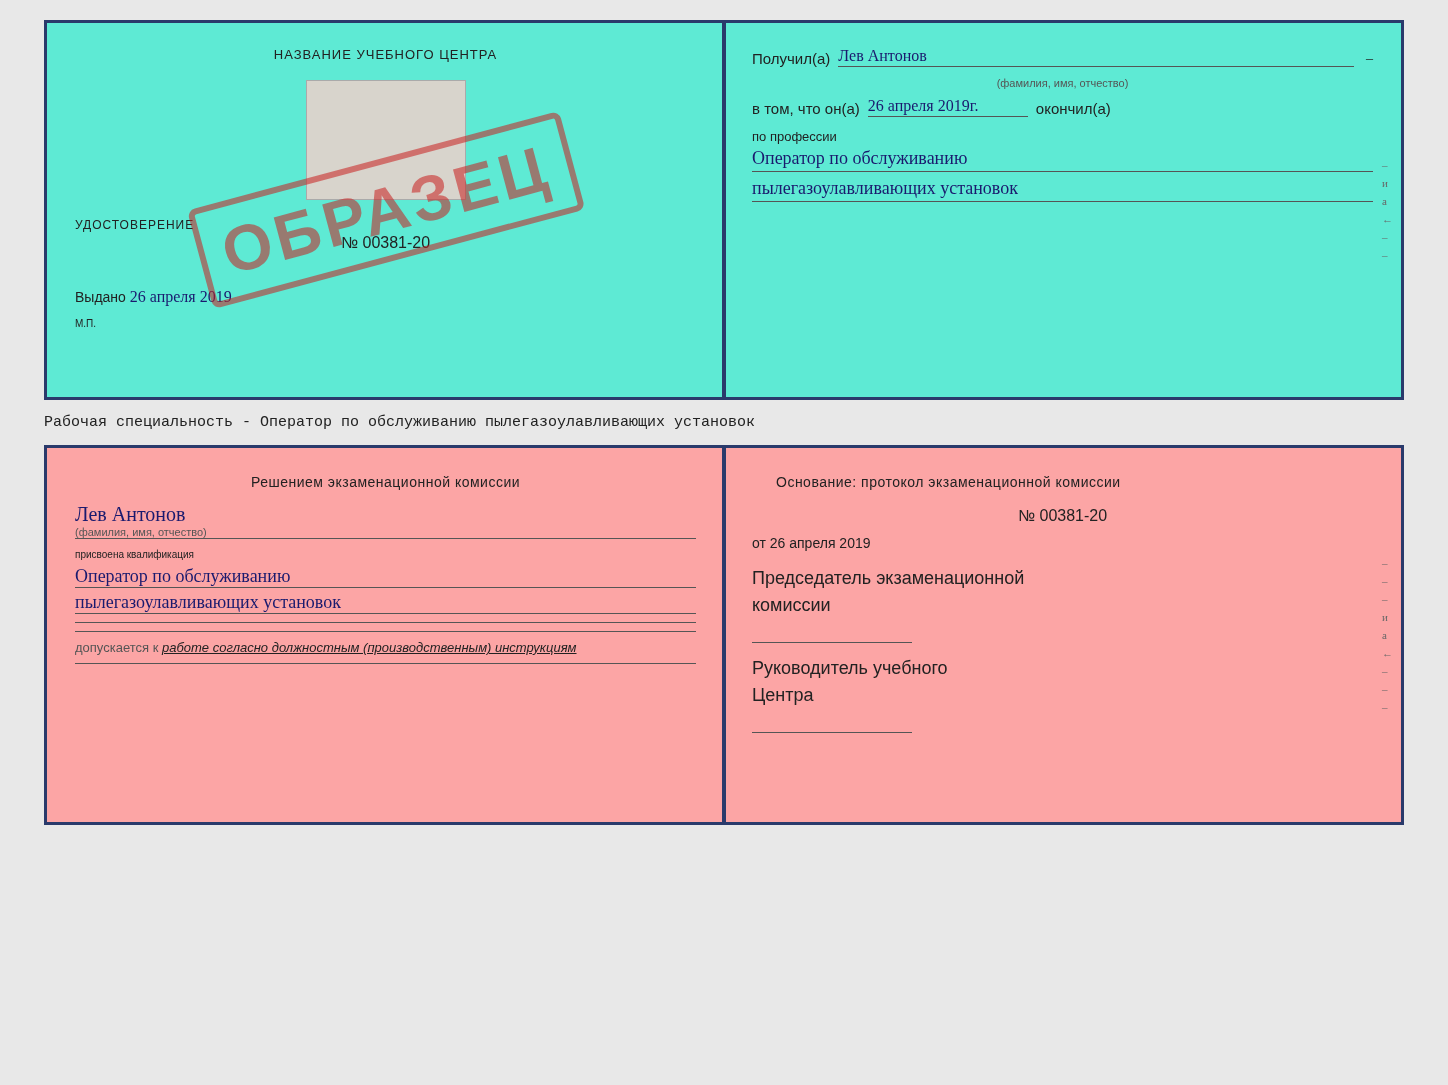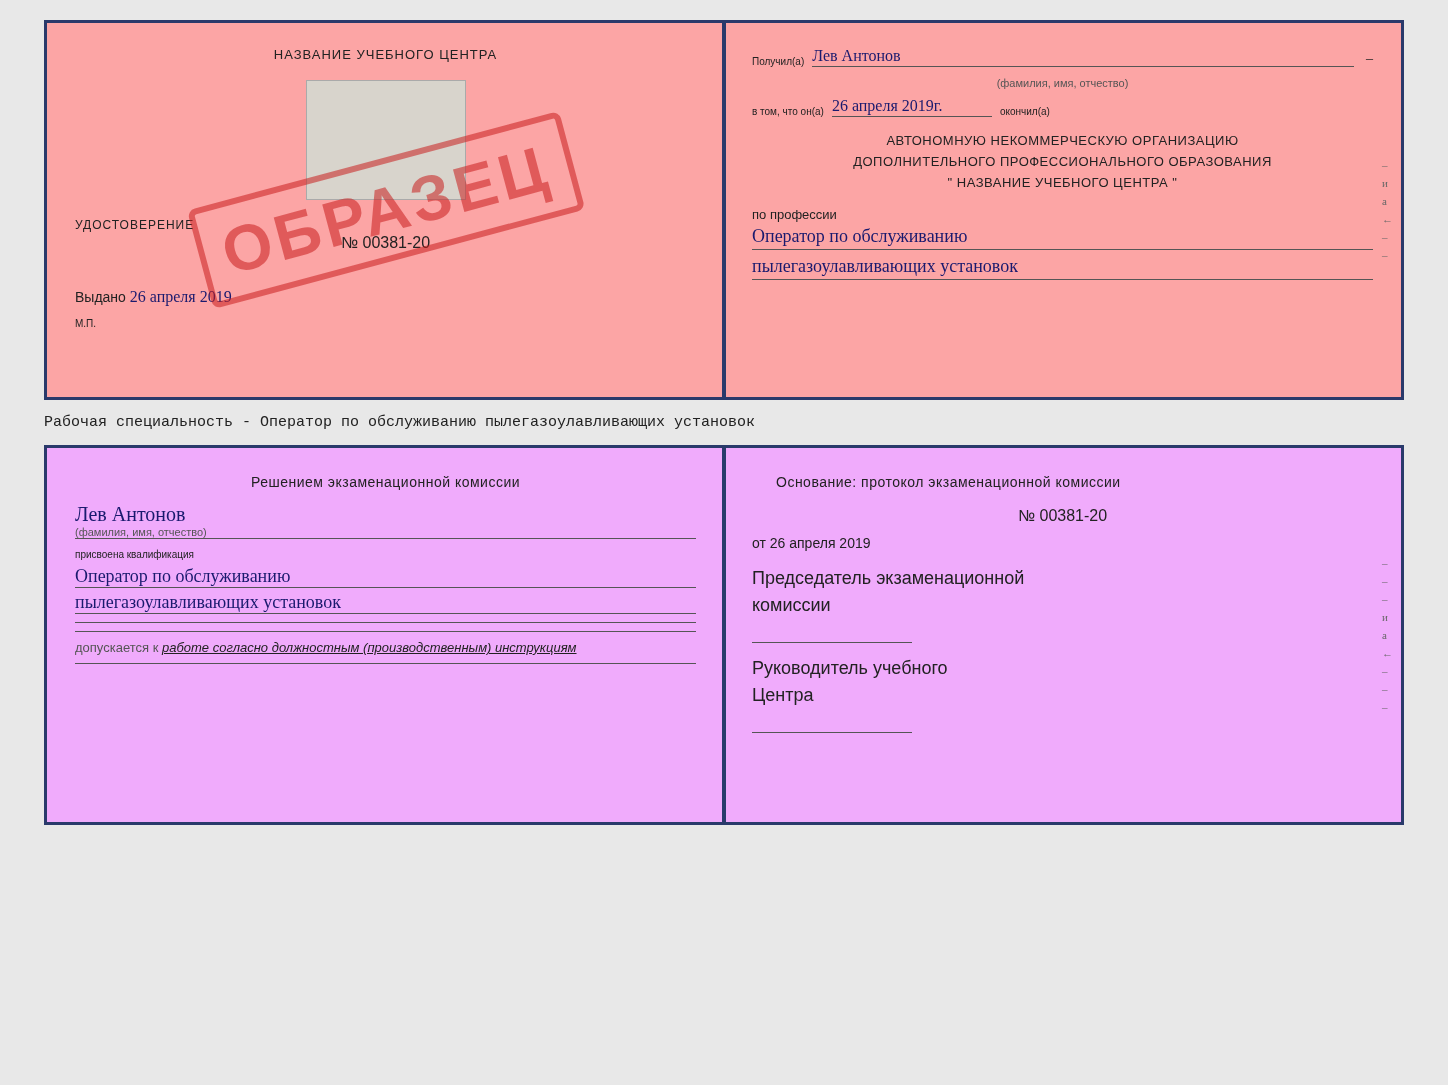--- a/index.html
+++ b/index.html
@@ -19,21 +19,21 @@
       width: 1360px;
       display: flex;
       flex-direction: column;
       gap: 12px;
     }
 
     
     .cert-book {
       display: flex;
       width: 100%;
-      background: #fca5a5;
+      background: #5eead4;
       border: 3px solid #2a3a6b;
       position: relative;
       min-height: 380px;
     }
 
     .cert-book::after {
       content: '';
       position: absolute;
       left: 50%;
       top: 0;
@@ -126,21 +126,21 @@
 
     
     .right-line {
       display: flex;
       align-items: flex-end;
       gap: 8px;
       margin-bottom: 10px;
     }
 
     .right-label {
-      font-size: 10px;
+      font-size: 15px;
       font-family: Arial, sans-serif;
       color: #222;
       white-space: nowrap;
     }
 
     .right-value {
       font-size: 16px;
       font-family: 'Segoe Script', 'Comic Sans MS', cursive;
       color: #1a1a6e;
       border-bottom: 1px solid #555;
@@ -212,21 +212,21 @@
       font-size: 15px;
       font-family: Liberation Mono, monospace;
       color: #222;
       padding: 2px 0;
     }
 
     
     .qual-book {
       display: flex;
       width: 100%;
-      background: #f0abfc;
+      background: #fca5a5;
       border: 3px solid #2a3a6b;
       position: relative;
       min-height: 380px;
     }
 
     .qual-book::after {
       content: '';
       position: absolute;
       left: 50%;
       top: 0;
@@ -392,25 +392,20 @@
       <div style="text-align:center; margin-bottom:8px;">
         <span class="right-sublabel">(фамилия, имя, отчество)</span>
       </div>
 
       <div class="right-line">
         <span class="right-label">в том, что он(а)</span>
         <span class="right-value" style="flex:0; min-width:160px;">26 апреля 2019г.</span>
         <span class="right-label">окончил(а)</span>
       </div>
 
-      <div class="right-block">
-        <div class="right-block-text">АВТОНОМНУЮ НЕКОММЕРЧЕСКУЮ ОРГАНИЗАЦИЮ</div>
-        <div class="right-block-text">ДОПОЛНИТЕЛЬНОГО ПРОФЕССИОНАЛЬНОГО ОБРАЗОВАНИЯ</div>
-        <div class="right-block-text">"  НАЗВАНИЕ УЧЕБНОГО ЦЕНТРА  "</div>
-      </div>
 
       <div class="right-profession-label">по профессии</div>
       <span class="right-profession-value">Оператор по обслуживанию</span>
       <span class="right-profession-value">пылегазоулавливающих установок</span>
 
       <div class="right-edge-marks">
         <span>–</span>
         <span>и</span>
         <span>а</span>
         <span>←</span>

